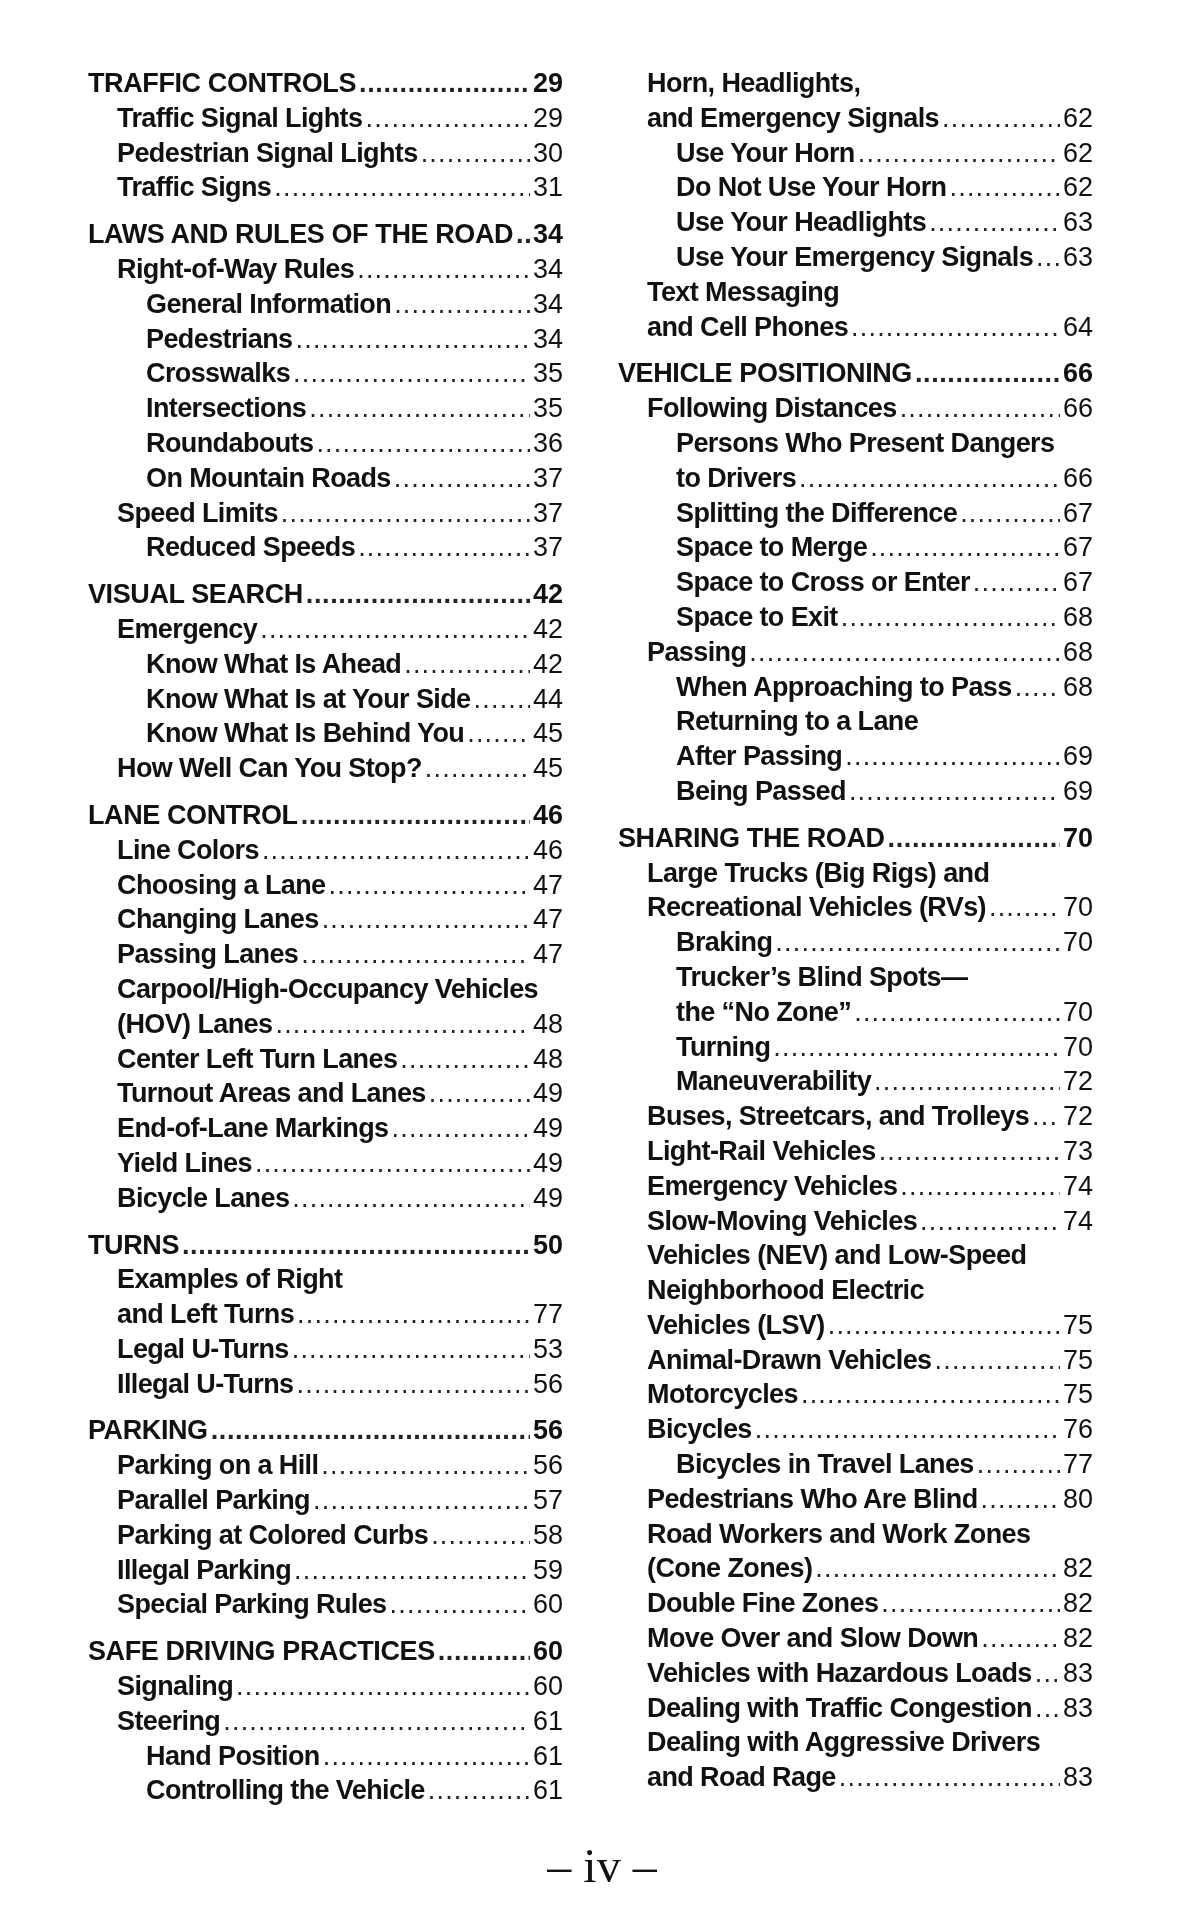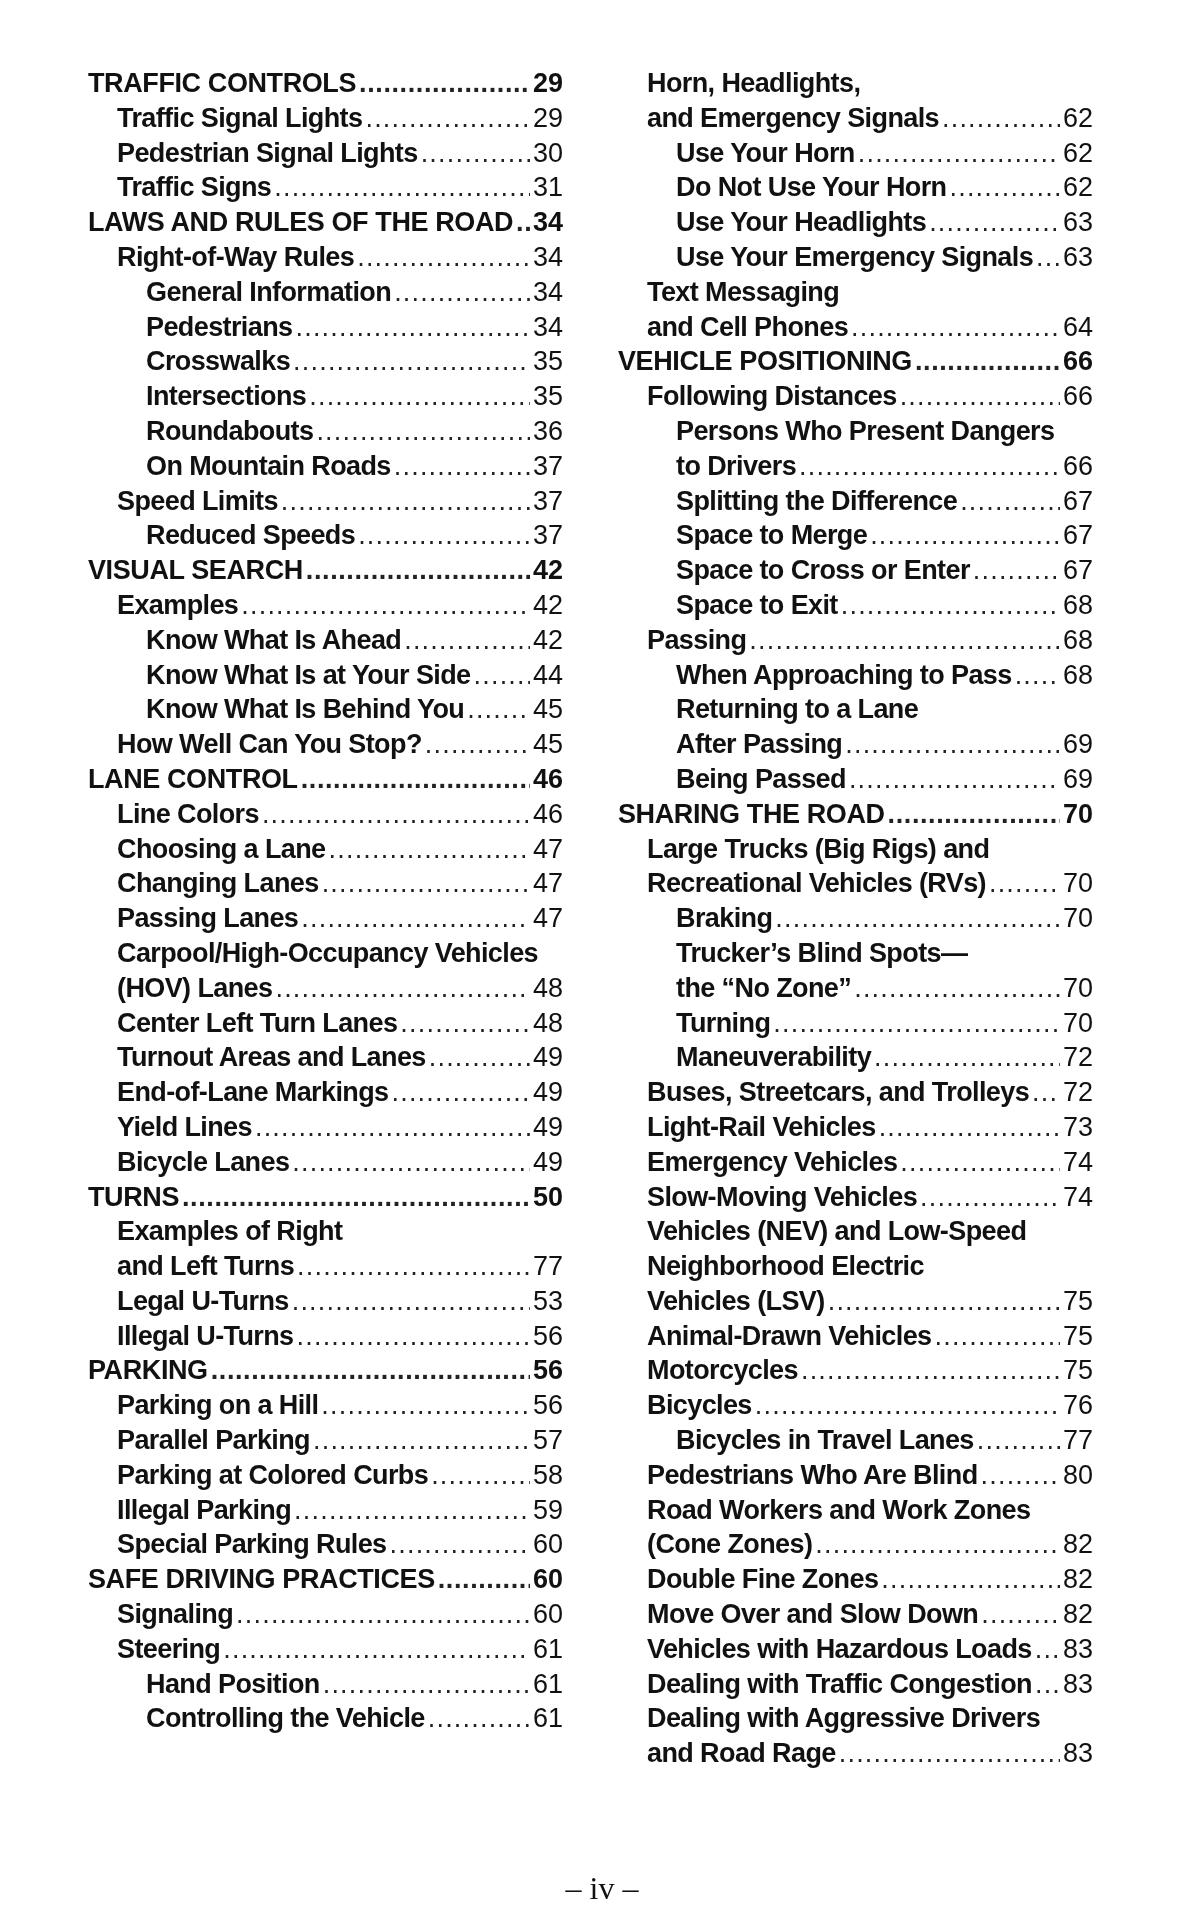--- a/index.html
+++ b/index.html
@@ -1,33 +1,33 @@
 <!DOCTYPE html>
 <html><head>
 <meta charset="utf-8">
 <style>
   html, body { margin: 0; padding: 0; background: #ffffff; }
   body { width: 1204px; height: 1920px; position: relative; overflow: hidden; color: #111111; }
   .col { position: absolute; top: 66px; width: 475px; }
   #col-left { left: 88px; }
   #col-right { left: 618px; }
   .entry { position: relative; font-family: "Liberation Sans", sans-serif; font-size: 27px; line-height: 34.8px; letter-spacing: -0.6px; }
-  .entry.gap { margin-top: 0; }
+  .entry.gap { margin-top: 12px; }
   .line { display: flex; align-items: baseline; white-space: nowrap; height: 34.8px; }
   .label { font-weight: bold; flex: 0 0 auto; }
   .lvl-0 .label { text-transform: none; letter-spacing: -0.4px; }
   .lvl-1 { padding-left: 29px; }
   .lvl-2 { padding-left: 58px; }
   .lvl-2 .label { }
   .leader { flex: 1 1 auto; overflow: hidden; margin: 0 3px 0 3px; font-weight: normal; letter-spacing: 1.2px; color: #222; }
   .leader::before { content: "................................................................................................................................"; }
   .lvl-0 .leader { font-weight: bold; letter-spacing: 0.6px; }
   .page { flex: 0 0 auto; font-weight: normal; letter-spacing: 0; }
   .lvl-0 .page { font-weight: bold; }
-  .folio { position: absolute; left: 0; width: 1204px; top: 1838px; text-align: center; font-family: "Liberation Serif", serif; font-size: 32px; color: #111; margin-top: 32px; }
+  .folio { position: absolute; left: 0; width: 1204px; top: 1838px; text-align: center; font-family: "Liberation Serif", serif; font-size: 48px; color: #111; }
 </style>
 </head>
 <body>
 
 <div class="col" id="col-left">
     <div class="entry lvl-0">
       <div class="line">
         <span class="label">TRAFFIC CONTROLS</span>
         <span class="leader"></span>
         <span class="page">29</span>
@@ -126,21 +126,21 @@
     </div>
     <div class="entry lvl-0 gap">
       <div class="line">
         <span class="label">VISUAL SEARCH</span>
         <span class="leader"></span>
         <span class="page">42</span>
       </div>
     </div>
     <div class="entry lvl-1">
       <div class="line">
-        <span class="label">Examples</span>
+        <span class="label">Emergency</span>
         <span class="leader"></span>
         <span class="page">42</span>
       </div>
     </div>
     <div class="entry lvl-2">
       <div class="line">
         <span class="label">Know What Is Ahead</span>
         <span class="leader"></span>
         <span class="page">42</span>
       </div>

